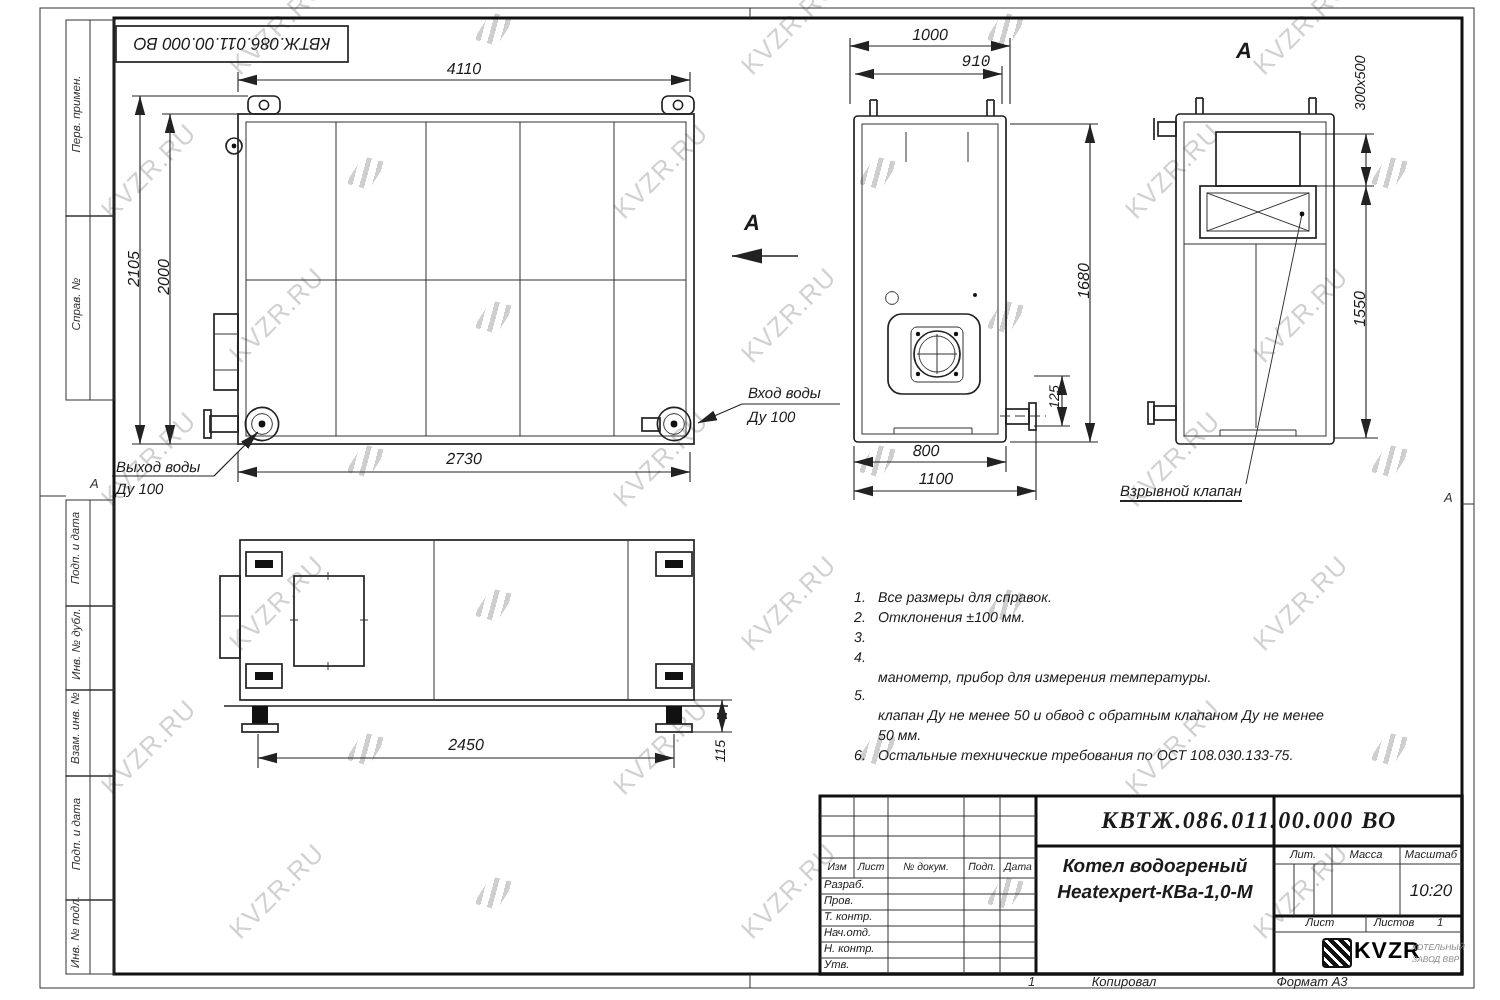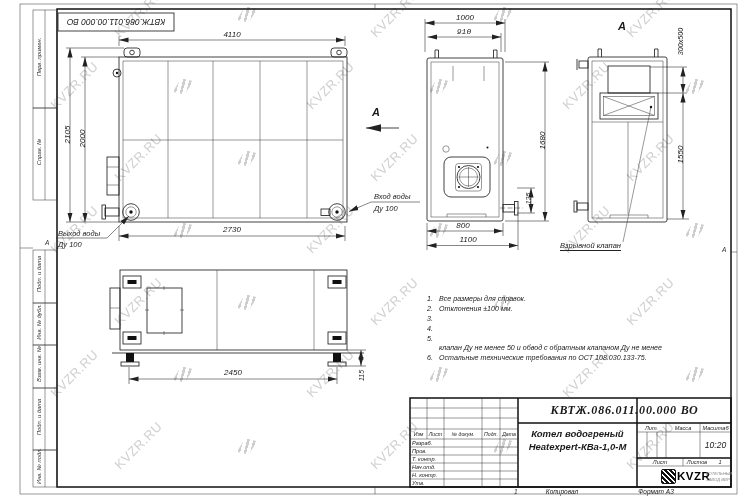--- a/index.html
+++ b/index.html
@@ -339,21 +339,21 @@
     <div class="t c rot" style="left:47px;top:130px;width:40px;">2105</div>
     <div class="t c rot" style="left:62px;top:134px;width:40px;">2000</div>
     <div class="t c" style="left:205px;top:225px;width:54px;">2730</div>
     <div class="t lbl" style="left:58px;top:229px;">Выход воды</div>
     <div class="t lbl" style="left:58px;top:240px;">Ду 100</div>
     <div class="t lbl" style="left:374px;top:192px;">Вход воды</div>
     <div class="t lbl" style="left:374px;top:204px;">Ду 100</div>
     <div class="t viewA" style="left:372px;top:106px;">А</div>
 
     <div class="t c" style="left:443px;top:13px;width:44px;">1000</div>
-    <div class="t c" style="left:442px;top:27px;width:44px;font-family:Liberation Mono, monospace;">910</div>
+    <div class="t c" style="left:466px;top:27px;width:44px;font-family:Liberation Mono, monospace;">910</div>
     <div class="t c rot" style="left:522px;top:136px;width:40px;">1680</div>
     <div class="t c rot" style="left:508px;top:195px;width:40px;font-size:7px;">125</div>
     <div class="t c" style="left:441px;top:221px;width:44px;">800</div>
     <div class="t c" style="left:446px;top:235px;width:44px;">1100</div>
 
     <div class="t viewA" style="left:618px;top:20px;">А</div>
     <div class="t c rot" style="left:656px;top:37px;width:48px;font-size:7.2px;">300х500</div>
     <div class="t c rot" style="left:660px;top:150px;width:40px;">1550</div>
     <div class="t lbl callout" style="left:560px;top:241px;">Взрывной клапан</div>
 
@@ -369,25 +369,33 @@
           <span class="note-num">2.</span>
           <span>Отклонения ±100 мм.</span>
         </div>
       <div class="note-line">
           <span class="note-num">3.</span>
         </div>
       <div class="note-line">
           <span class="note-num">4.</span>
         </div>
       <div class="note-line">
+          <span class="note-num"></span>
+          <span>манометр, прибор для измерения температуры.</span>
+        </div>
+      <div class="note-line">
           <span class="note-num">5.</span>
         </div>
       <div class="note-line">
           <span class="note-num"></span>
           <span>клапан Ду не менее 50 и обвод с обратным клапаном Ду не менее</span>
+        </div>
+      <div class="note-line">
+          <span class="note-num"></span>
+          <span>50 мм.</span>
         </div>
       <div class="note-line">
           <span class="note-num">6.</span>
           <span>Остальные технические требования по ОСТ 108.030.133-75.</span>
         </div>
     </div>
 
     <div class="t c desig" style="left:520px;top:400px;width:209px;height:21px;line-height:21px;">КВТЖ.086.011.00.000 ВО</div>
     <div class="t c nm" style="left:519px;top:428px;width:117px;">Котел водогреный</div>
     <div class="t c nm" style="left:519px;top:441px;width:117px;">Heatexpert-КВа-1,0-М</div>

